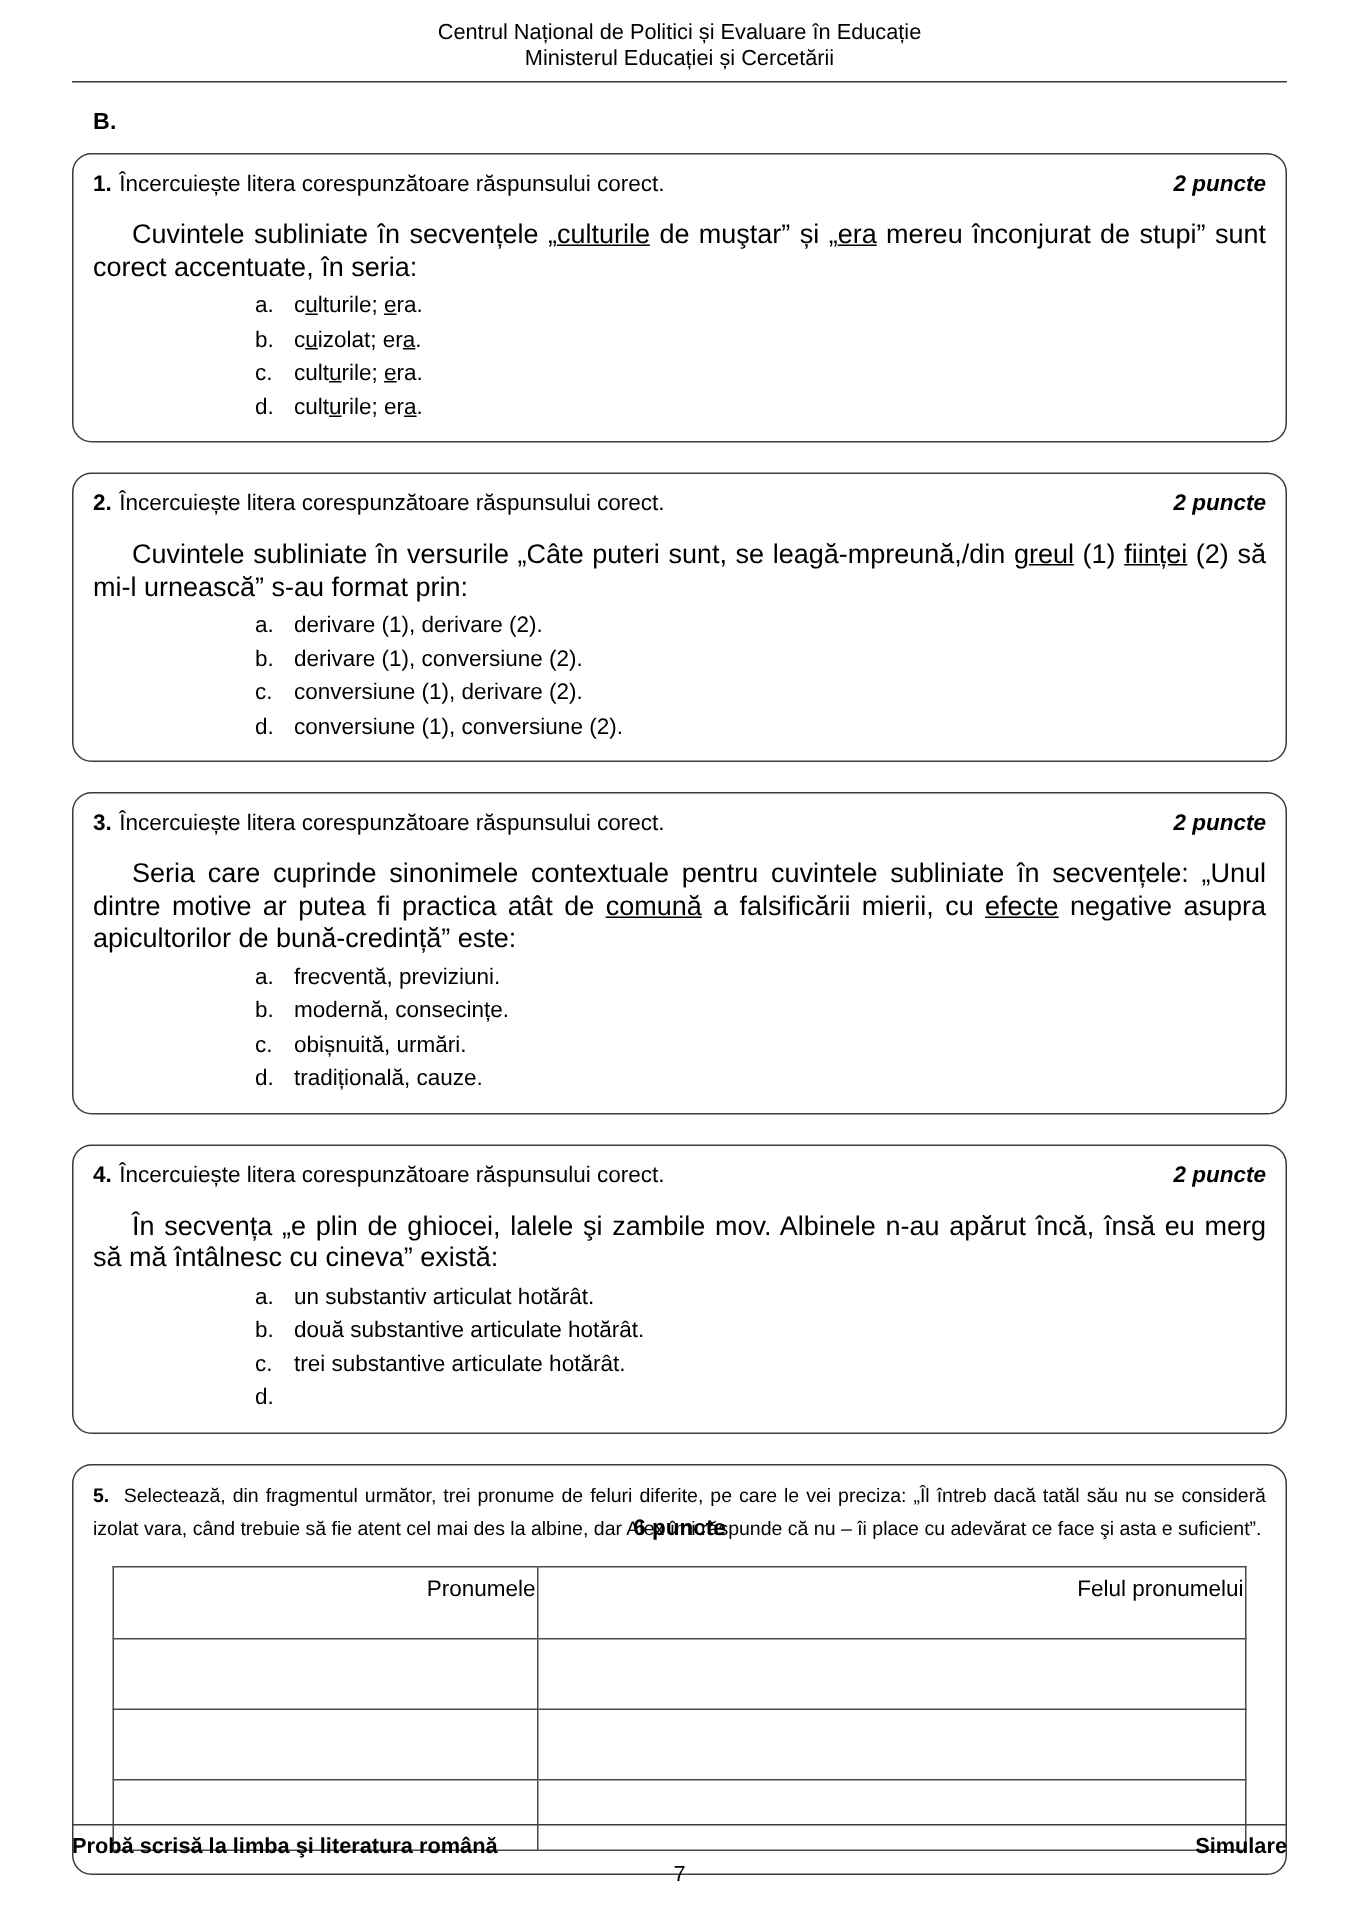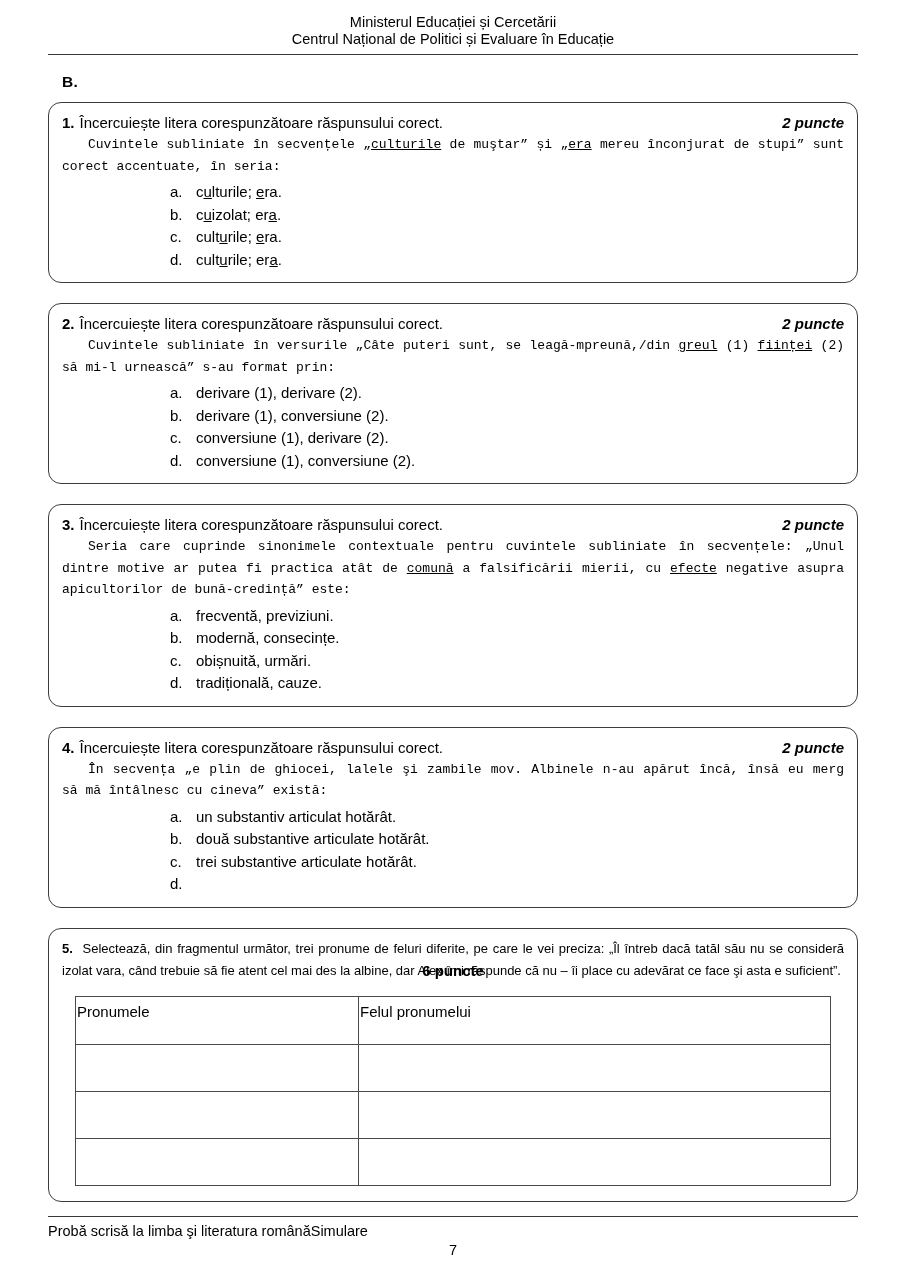--- a/index.html
+++ b/index.html
@@ -65,28 +65,27 @@
     font-weight: bold;
     margin-right: 5px;
   }
   .qpoints {
     font-weight: bold;
     font-size: 15px;
     padding-left: 12px;
     font-style: italic;
   }
   .qbody {
-    font-size: 13px;
+    font-size: 18px;
     line-height: 21.5px;
     text-align: justify;
     text-align-last: left;
-    margin-top: 1px;
+    margin-top: 13px;
     text-indent: 26px;
     hyphens: none;
-    font-family: Liberation Mono, monospace;
   }
   .u { text-decoration: underline; }
 
   
   ol.opts {
     list-style: none;
     margin: 4px 0 0 0;
     padding: 0 0 0 108px;
     font-size: 15px;
     line-height: 22.5px;
@@ -123,58 +122,60 @@
     margin: 14px auto 4px auto;
     border-collapse: collapse;
     table-layout: fixed;
   }
   table.pron-table th,
   table.pron-table td {
     border: 1.2px solid #4a4a4a;
     height: 48px;
     font-weight: normal;
     font-size: 15px;
-    text-align: left;
+    text-align: right;
     vertical-align: top;
     padding-top: 6px;
   }
   table.pron-table col.c1 { width: 283px; }
   table.pron-table col.c2 { width: 472px; }
   table.pron-table td { height: 47px; }
 
   
   .footer-wrap {
     position: absolute;
     left: 48px;
     right: 48px;
     bottom: 22px;
   }
   .footer-rule {
     border-bottom: 1.6px solid #3a3a3a;
     margin-bottom: 5px;
   }
   .footer-row {
     display: flex;
+    justify-content: space-between;
     font-size: 14.5px;
     line-height: 19px;
+    font-weight: bold;
   }
   .footer-pageno {
     text-align: center;
     font-size: 14.5px;
     margin-top: 1px;
   }
 </style>
 </head>
 <body>
 
 <div class="page">
 
   <div class="doc-header">
+    <div>Centrul Național de Politici și Evaluare în Educație</div>
     <div>Ministerul Educației și Cercetării</div>
-    <div>Centrul Național de Politici și Evaluare în Educație</div>
   </div>
   <div class="header-rule"></div>
 
   <div class="section-letter">B.</div>
 
   <div class="qbox">
     <div class="qhead">
       <div class="qhead-left">
         <span class="qnum">1.</span>
         <span>Încercuiește litera corespunzătoare răspunsului corect.</span>

